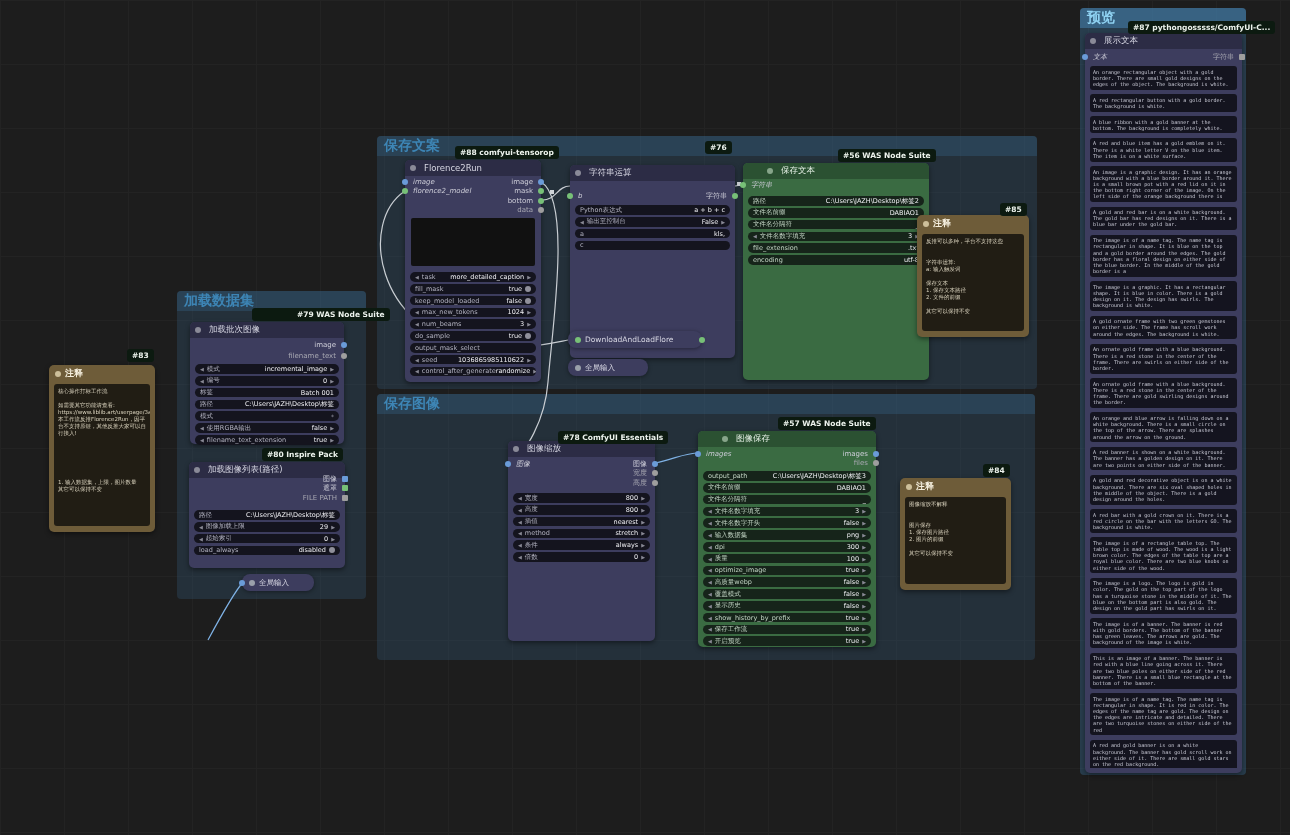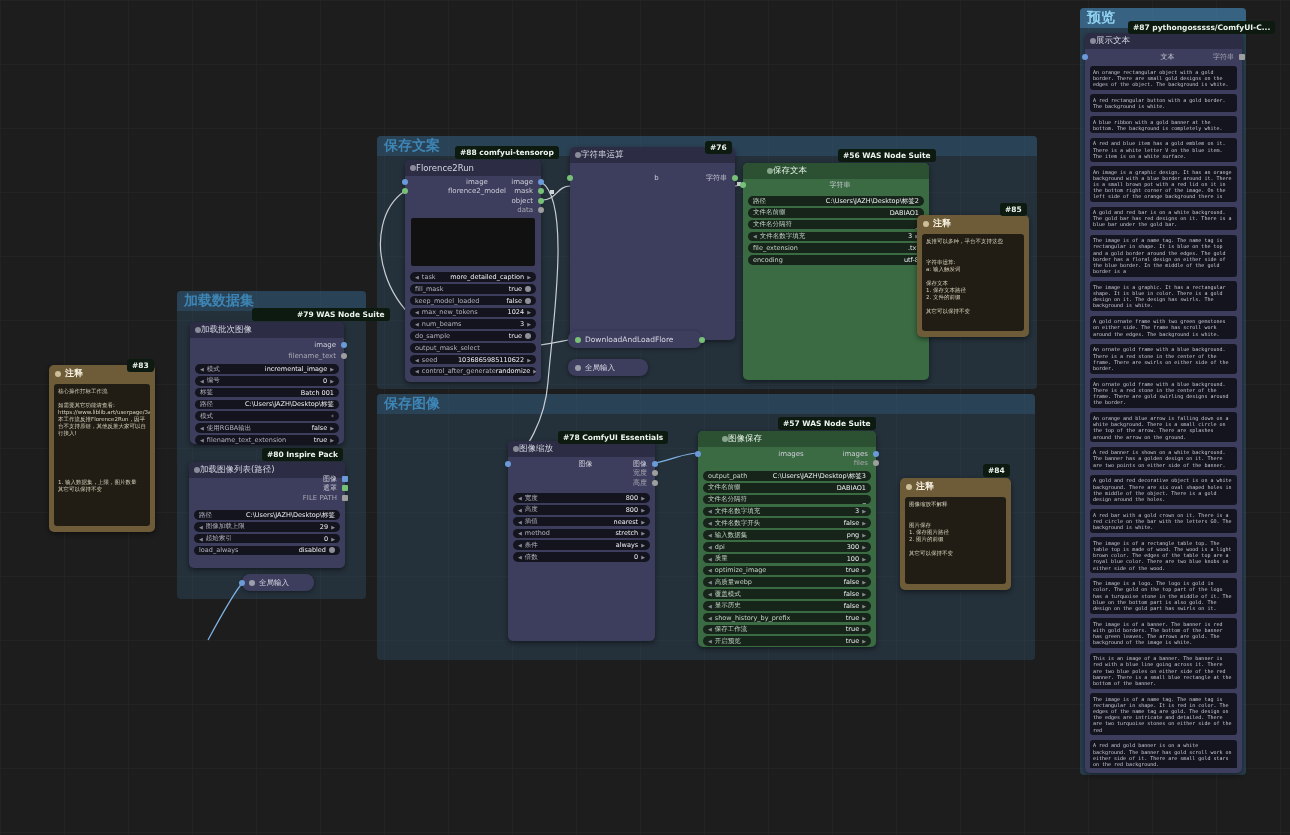--- a/index.html
+++ b/index.html
@@ -8,31 +8,31 @@
        background-image:linear-gradient(#232323 1px,transparent 1px),linear-gradient(90deg,#232323 1px,transparent 1px);
        background-size:64px 64px;
        font-family:"DejaVu Sans","Liberation Sans",sans-serif;color:#ddd;}
   .group{position:absolute;border-radius:4px;z-index:1;}
   .group .ghead{height:20px;display:flex;align-items:center;padding-left:7px;font-weight:bold;font-size:14px;border-radius:4px 4px 0 0;}
   .g-std{background:rgba(52,94,125,0.30);}
   .g-std .ghead{background:rgba(52,94,125,0.42);color:var(--group_title);}
   .g-prev{background:rgba(58,110,150,0.40);}
   .g-prev .ghead{background:rgba(70,130,175,0.55);color:var(--preview_title);}
   .node{position:absolute;background:var(--node_purple);border-radius:5px;z-index:3;box-shadow:0 2px 5px rgba(0,0,0,.45);}
-  .node .title{height:16px;display:flex;align-items:center;background:var(--node_purple_title);border-radius:5px 5px 0 0;color:#d6d6e2;font-size:8.5px;padding-left:5px;gap:0;white-space:nowrap;overflow:hidden;}
+  .node .title{height:16px;display:flex;align-items:center;background:var(--node_purple_title);border-radius:5px 5px 0 0;color:#d6d6e2;font-size:8.5px;padding-left:5px;gap:8px;white-space:nowrap;overflow:hidden;}
   .gnode{background:var(--node_green);}
   .gnode .title{background:var(--node_green_title);color:#e4efe4;padding-left:24px;}
   .tdot{width:6px;height:6px;border-radius:50%;background:#8a8a98;flex:0 0 auto;}
   .gnode .tdot{background:#87a58a;}
   .badge{position:absolute;z-index:4;background:var(--badge_bg);color:#eef4ee;font-size:7.5px;font-weight:bold;padding:2px 5px;border-radius:3px;white-space:nowrap;}
   
   .io{position:absolute;left:0;right:0;}
   .io-row{height:11px;display:flex;align-items:center;font-size:7px;color:#cdcdd8;position:relative;}
   .io-tight .io-row{height:9.5px;}
-  .io-left .io-row{padding-left:8px;justify-content:center;}
+  .io-left .io-row{padding-left:8px;justify-content:flex-start;font-style:italic;}
   .io-right .io-row{padding-right:8px;justify-content:flex-end;}
   .port{width:6px;height:6px;border-radius:50%;position:absolute;top:50%;margin-top:-3px;}
   .io-left .port{left:-3px;}
   .io-right .port{right:-3px;}
   .port.square{border-radius:1px;}
   .p-blue{background:var(--port_blue);}  .p-green{background:var(--port_green);}
   .p-gray{background:var(--port_gray);}
   
   .widgets{position:absolute;left:0;right:0;}
   .widget{height:9.5px;margin:2.3px 5px;background:#14141e;border-radius:6px;display:flex;align-items:center;font-size:6.5px;color:#b2b2c0;padding:0 5px;white-space:nowrap;overflow:hidden;}
@@ -89,21 +89,21 @@
   <path class="lnk lnk-blue" d="M208,640 C222,614 233,594 243,582"></path>
   <path class="lnk" d="M405,191 C358,222 378,330 470,345 C512,352 542,345 568,340"></path>
   <path class="lnk" d="M541,182 C572,200 552,330 548,382 C545,420 526,454 509,463"></path>
   <path class="lnk" d="M541,200 C556,201 557,186 570,186"></path>
   <path class="lnk" d="M735,186 C739,186 739,184 743,184"></path>
   <path class="lnk lnk-blue" d="M655,463 C675,459 684,453 699,453"></path>
   <rect x="737" y="182" width="4" height="4" fill="#cfd4d8"></rect>
   <rect x="550" y="190" width="4" height="4" fill="#cfd4d8"></rect>
 </svg>
 
-<div class="badge" style="left:127px;top:359px;">#83</div>
+<div class="badge" style="left:127px;top:349px;">#83</div>
 <div class="note" style="left:49px;top:365px;width:106px;height:167px;">
   <div class="title">
       <span class="ndot"></span>
       <span>注释</span>
     </div>
   <div class="nbody">核心操作打标工作流
 
 如需要其它功能请查看:
 https://www.liblib.art/userpage/3a858218a634a86ab2bbf6808c5f280/publish/workf
 本工作流反推Florence2Run，因平台不支持原链，其他反推大家可以自行接入!
@@ -244,21 +244,21 @@
       <div class="io-row">
         <span class="port p-blue"></span>
         <span class="">image</span>
       </div>
       <div class="io-row">
         <span class="port p-green"></span>
         <span class="">mask</span>
       </div>
       <div class="io-row">
         <span class="port p-green"></span>
-        <span class="">object</span>
+        <span class="">bottom</span>
       </div>
       <div class="io-row">
         <span class="port p-gray"></span>
         <span class="" style="color: rgb(168, 168, 178);">data</span>
       </div>
     </div>
   <div class="preview-black" style="left:6px;right:6px;top:58px;height:48px;"></div>
   <div class="widgets" style="top:110px;">
       <div class="widget">
         <span class="arr l">◀</span>
@@ -306,35 +306,55 @@
       <div class="widget">
         <span class="arr l">◀</span>
         <span class="wl">control_after_generate</span>
         <span class="wv">randomize</span>
         <span class="arr r">▶</span>
       </div>
     </div>
 </div>
 
 <div class="badge" style="left:705px;top:141px;">#76</div>
-<div class="node" style="left:570px;top:147px;width:165px;height:193px;">
+<div class="node" style="left:570px;top:165px;width:165px;height:193px;">
   <div class="title">
       <span class="tdot"></span>
       <span>字符串运算</span>
     </div>
   <div class="io io-left" style="top:25px;">
       <div class="io-row">
         <span class="port p-green"></span>
         <span class="">b</span>
       </div>
     </div>
   <div class="io io-right" style="top:25px;">
       <div class="io-row">
         <span class="port p-green"></span>
         <span class="">字符串</span>
+      </div>
+    </div>
+  <div class="widgets" style="top:38px;">
+      <div class="widget">
+        <span class="wl">Python表达式</span>
+        <span class="wv">a + b + c</span>
+      </div>
+      <div class="widget">
+        <span class="arr l">◀</span>
+        <span class="wl">输出至控制台</span>
+        <span class="wv">False</span>
+        <span class="arr r">▶</span>
+      </div>
+      <div class="widget">
+        <span class="wl">a</span>
+        <span class="wv">kls,</span>
+      </div>
+      <div class="widget">
+        <span class="wl">c</span>
+        <span class="wv"></span>
       </div>
     </div>
 </div>
 
 <div class="pill" style="left:568px;top:331px;width:120px;">
   <span class="pdot" style="background:var(--port_green);"></span>
   <span>DownloadAndLoadFlore</span>
   <span class="eport right" style="background:var(--port_green);"></span>
 </div>
 

